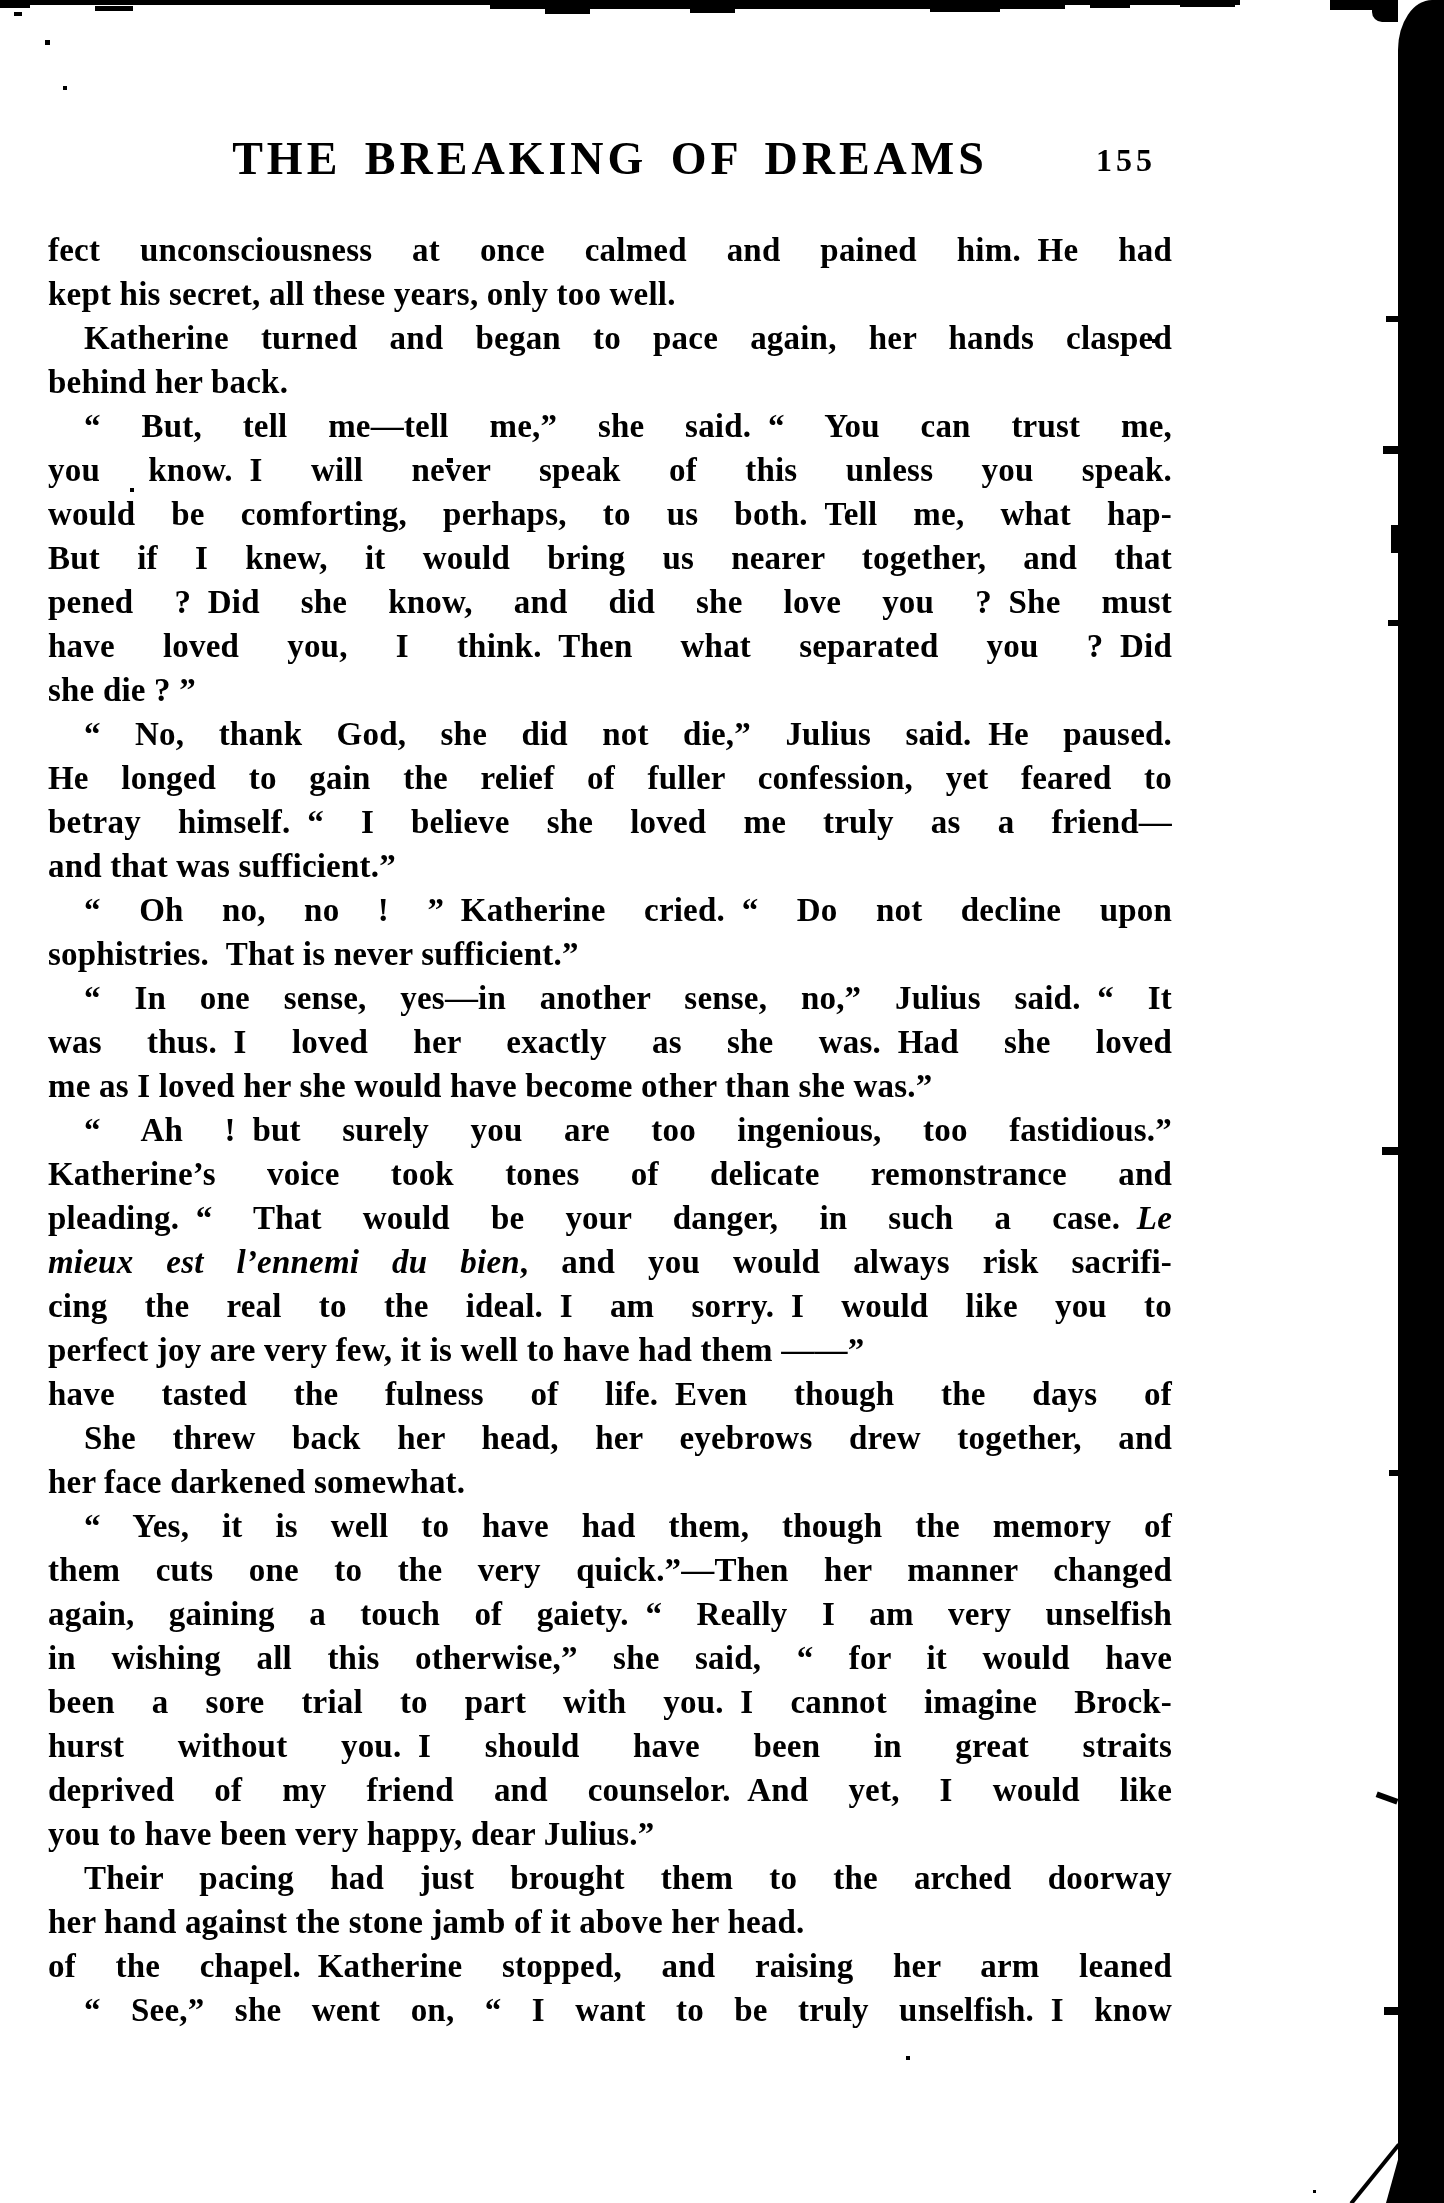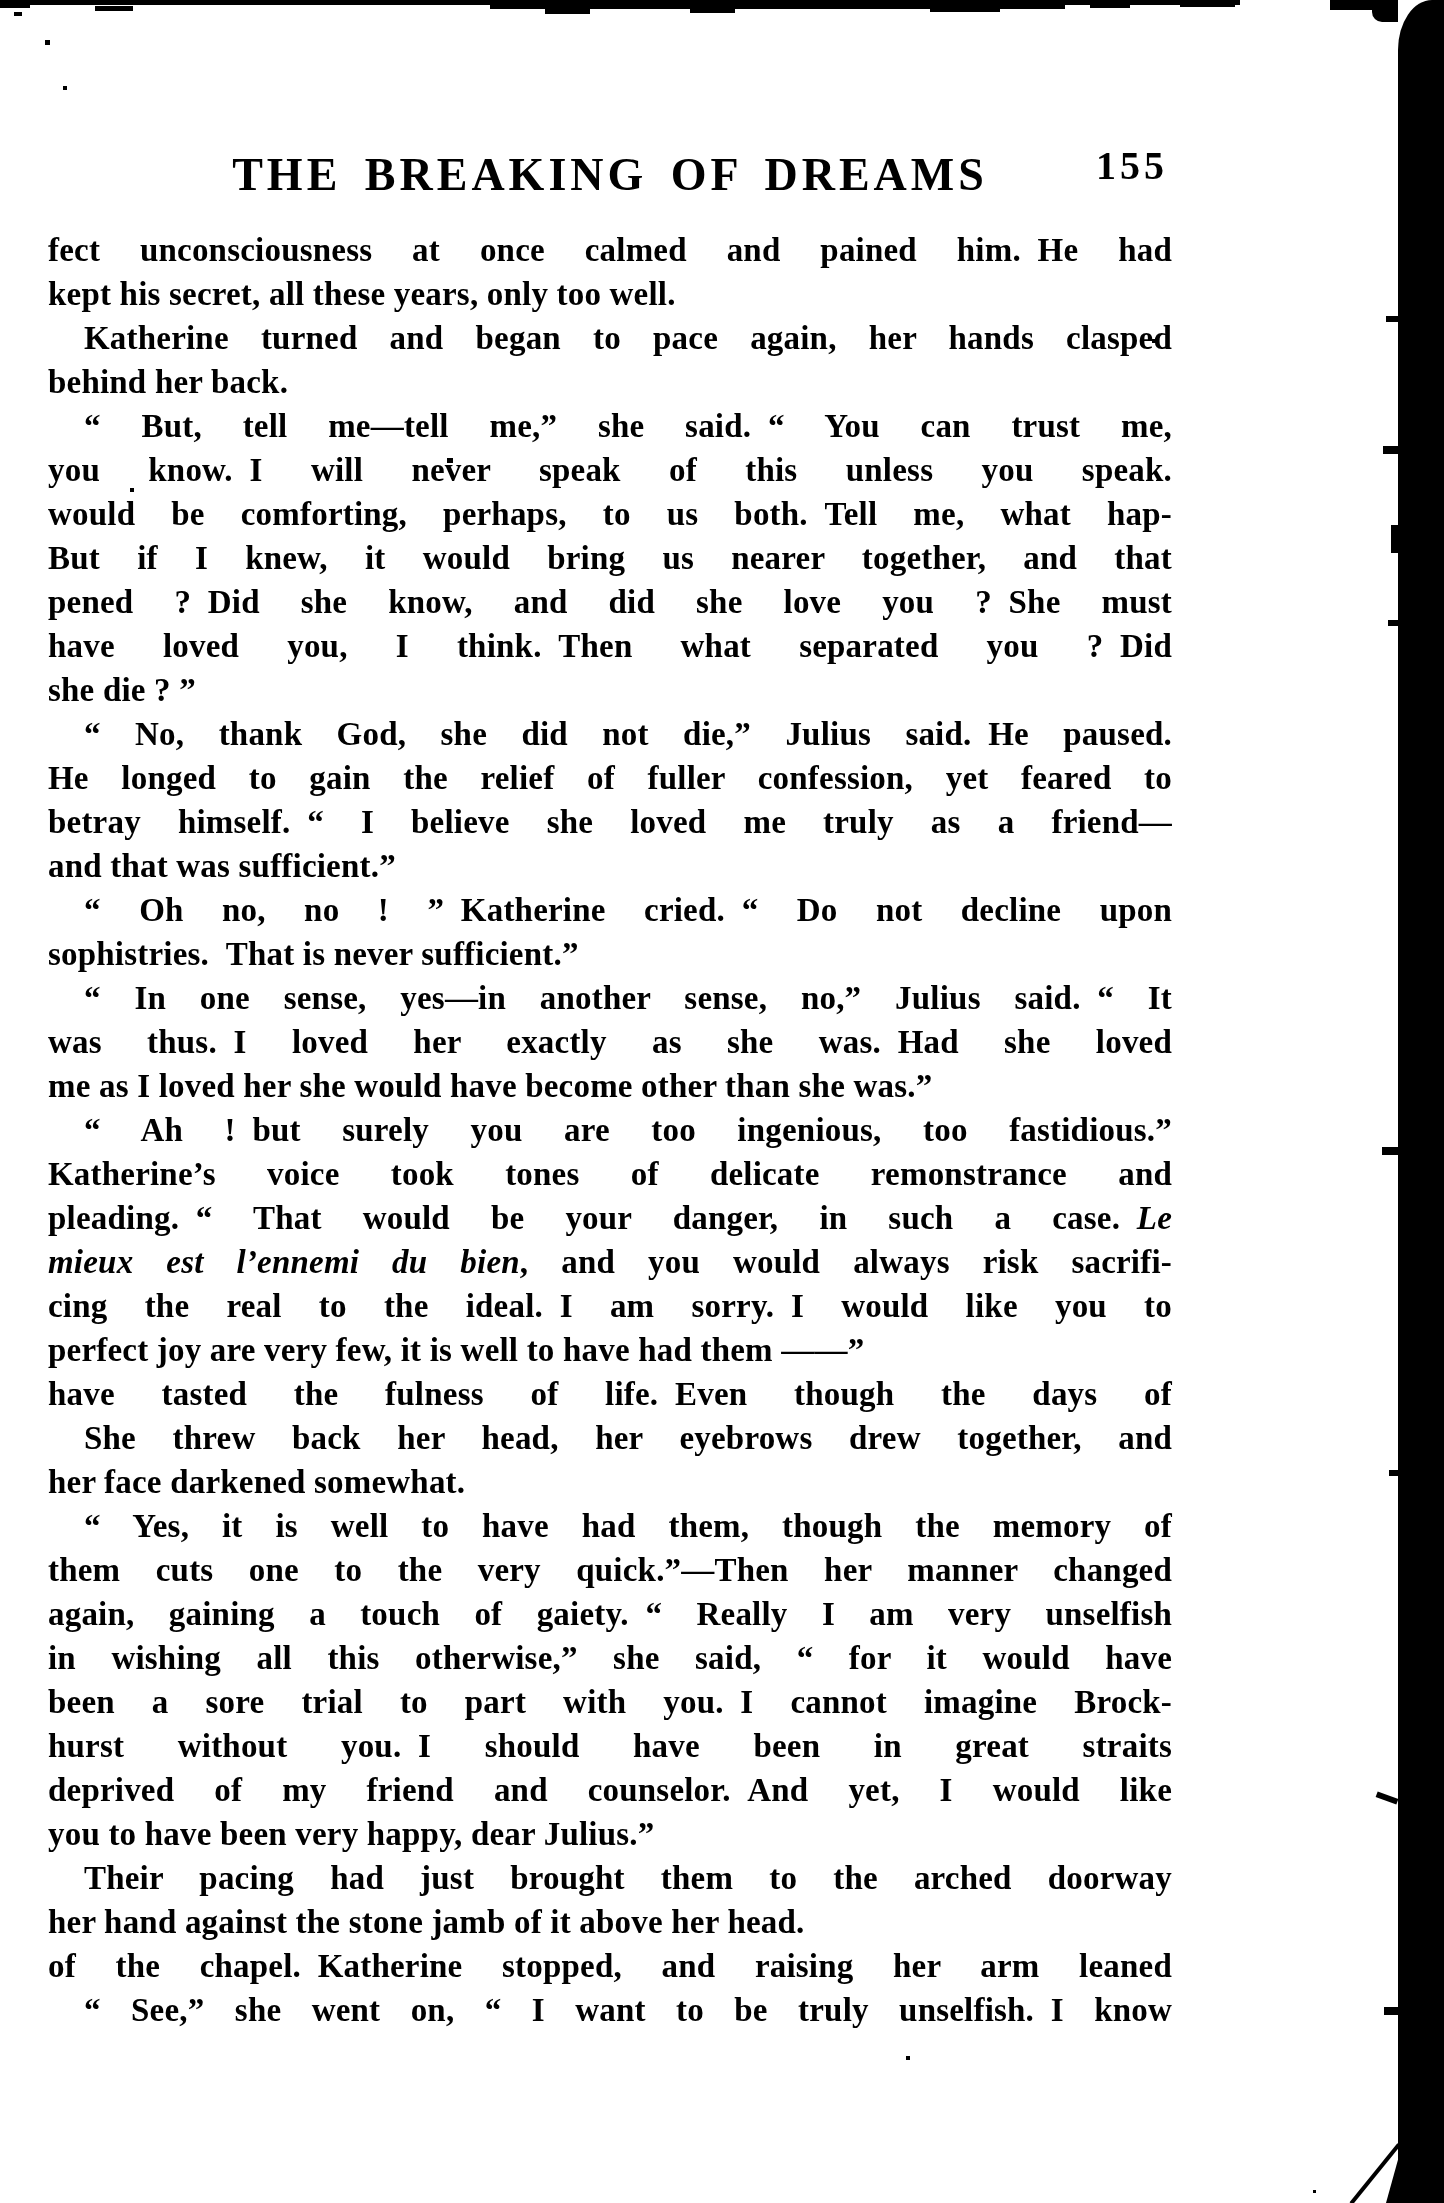--- a/index.html
+++ b/index.html
@@ -8,34 +8,34 @@
     width: 1444px;
     height: 2203px;
     background: #ffffff;
     overflow: hidden;
     font-family: "Liberation Serif", "DejaVu Serif", serif;
     color: #000000;
   }
   .running-head {
     position: absolute;
     left: 48px;
-    top: 148px;
+    top: 132px;
     width: 1124px;
     text-align: center;
     font-size: 46px;
     font-weight: 700;
     letter-spacing: 4px;
     word-spacing: 8px;
     white-space: nowrap;
   }
   .folio {
     position: absolute;
     left: 1096px;
     top: 142px;
-    font-size: 40px;
+    font-size: 32px;
     font-weight: 600;
     letter-spacing: 4px;
   }
   .body-text {
     position: absolute;
     left: 48px;
     top: 228px;
     width: 1124px;
     font-size: 33px;
     font-weight: 600;

